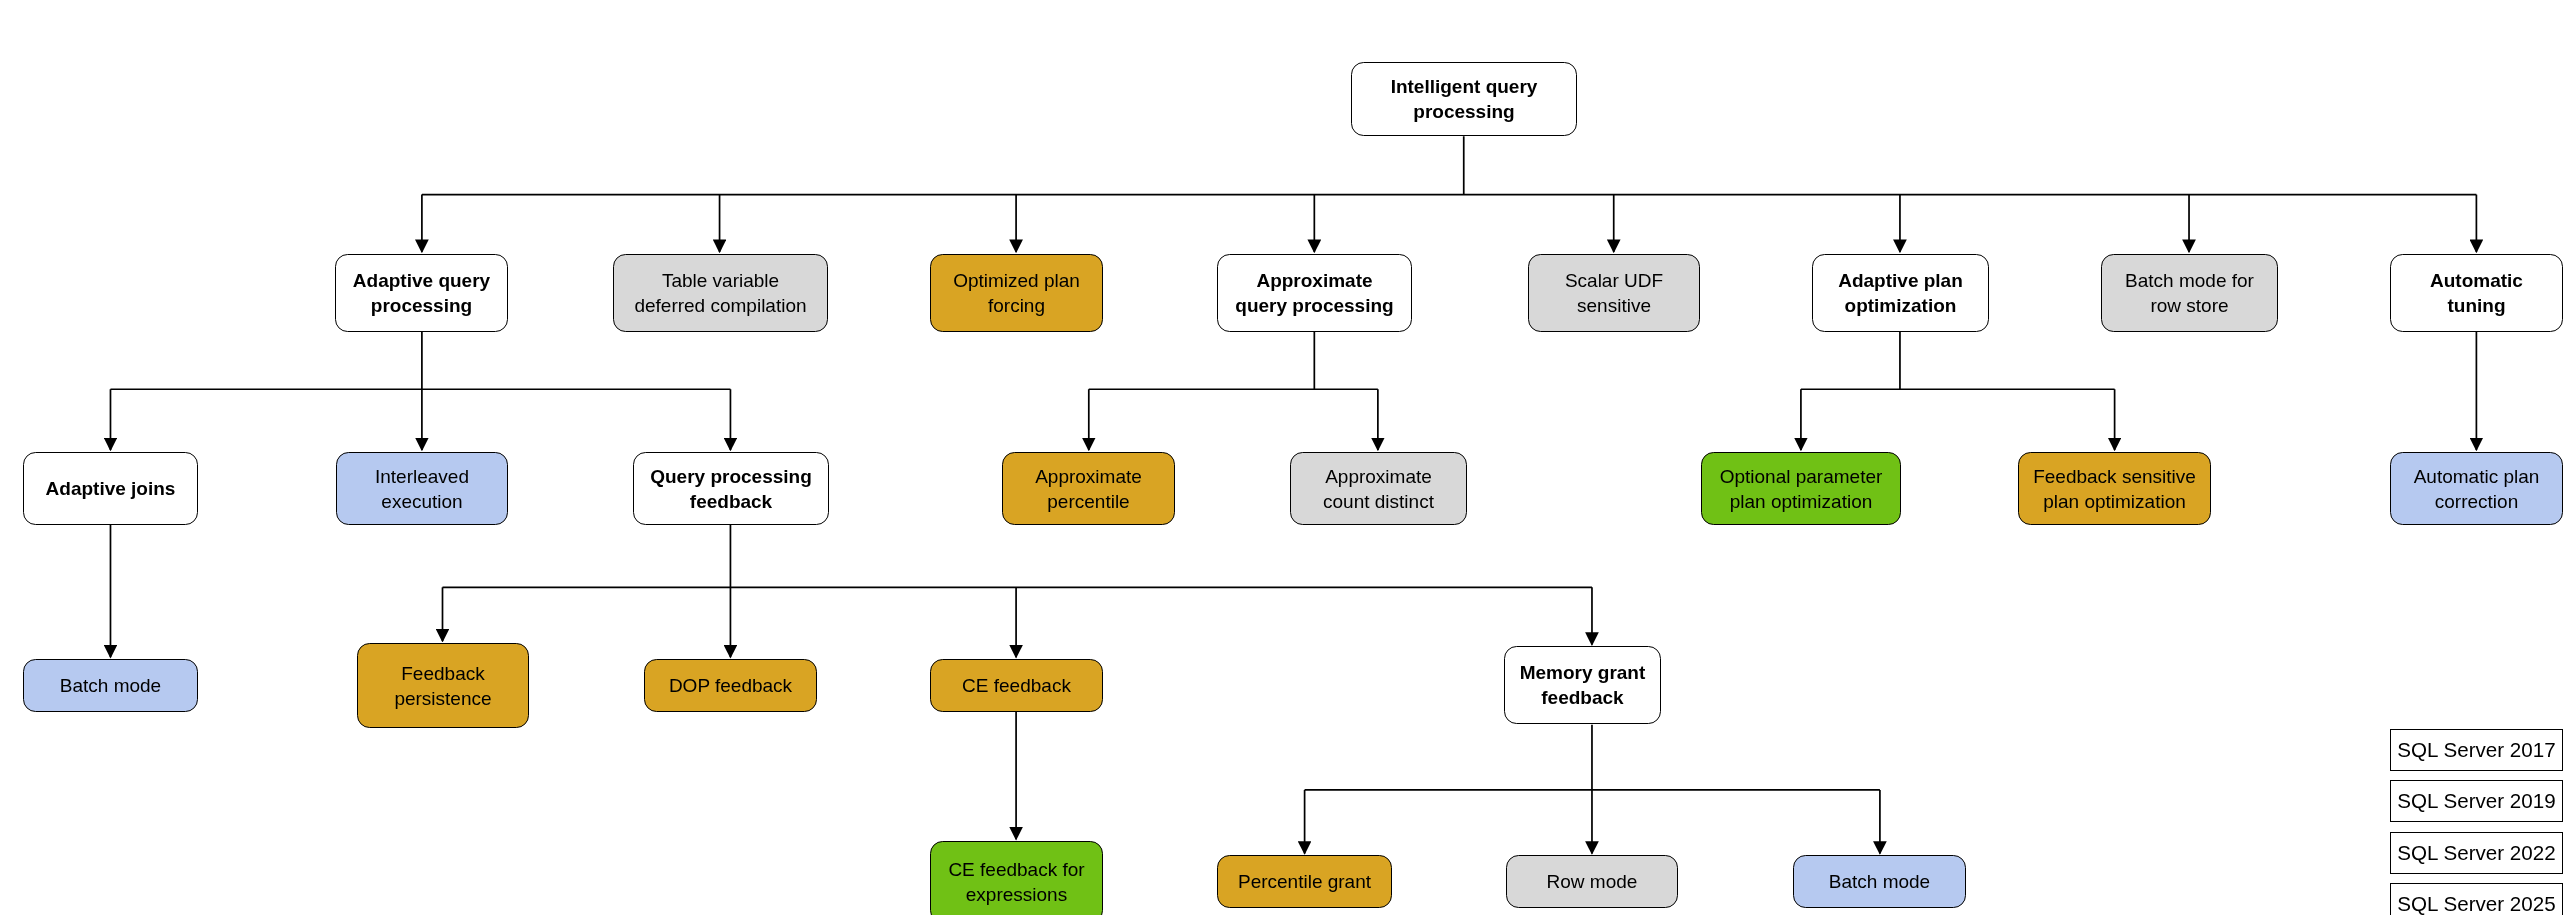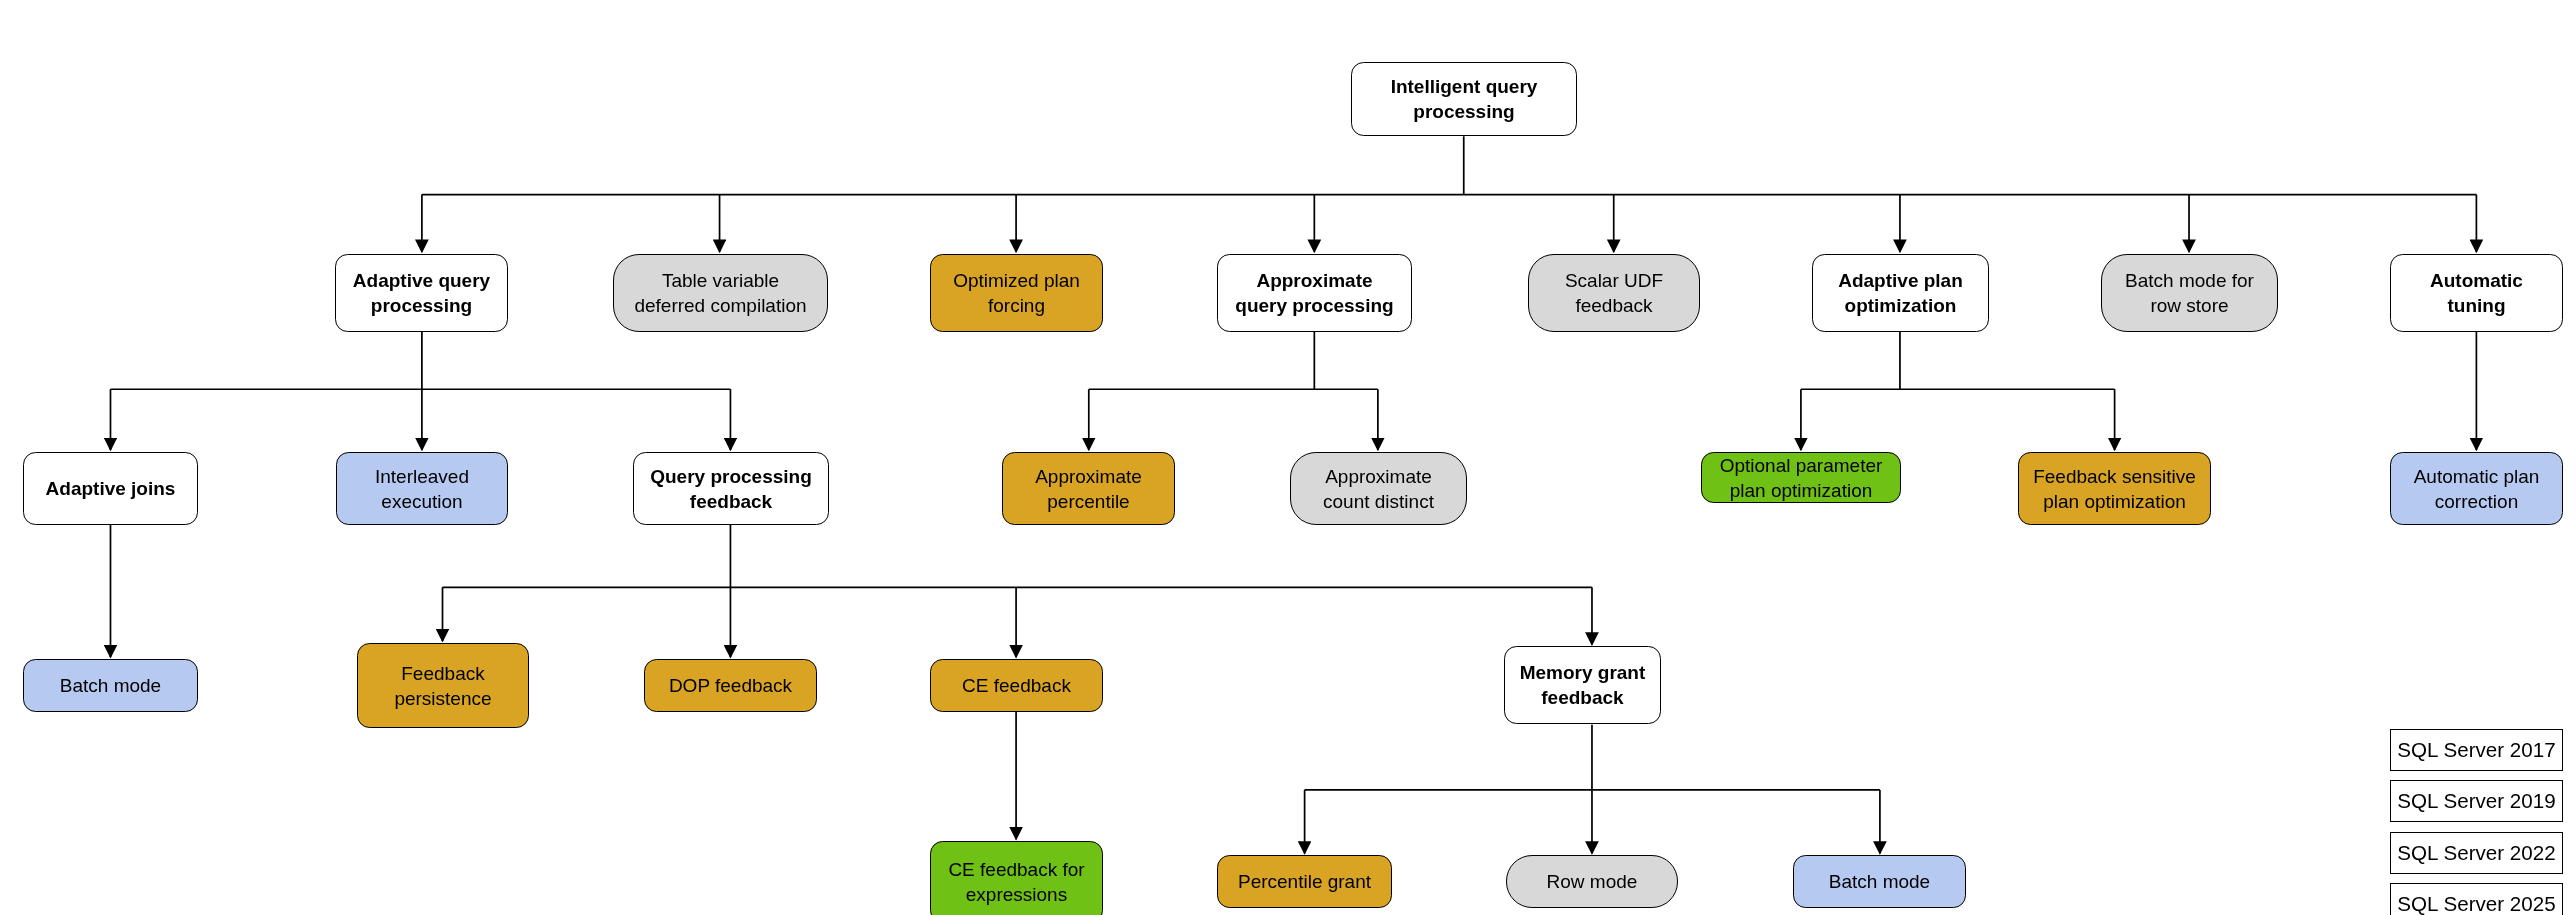--- a/index.html
+++ b/index.html
@@ -24,21 +24,21 @@
     line-height: 25px;
     display: flex;
     align-items: center;
     justify-content: center;
     text-align: center;
     padding: 2.3px 5.7px;
     white-space: pre-line;
   }
   .node[data-cat] { font-weight: 400; }
   [data-cat="SQL Server 2017"] { background: var(--sql2017, #b6c9f0); }
-  [data-cat="SQL Server 2019"] { background: var(--sql2019, #d8d8d8); border-radius: 26px; }
+  [data-cat="SQL Server 2019"] { background: var(--sql2019, #d8d8d8); }
   [data-cat="SQL Server 2022"] { background: var(--sql2022, #d9a423); }
   [data-cat="SQL Server 2025"] { background: var(--sql2025, #70c115); }
   .pill {
     position: absolute;
     box-sizing: border-box;
     left: 2390px;
     width: 173px;
     height: 42px;
     border: 1.7px solid #000000;
     border-radius: 0;
@@ -116,21 +116,21 @@
   <div class="node" style="left:613px;top:218px;width:215px;height:78px" data-cat="SQL Server 2019">Table variable
 deferred compilation</div>
 
   <div class="node" style="left:930px;top:218px;width:173px;height:78px" data-cat="SQL Server 2022">Optimized plan
 forcing</div>
 
   <div class="node" style="left:1217px;top:218px;width:195px;height:78px">Approximate
 query processing</div>
 
   <div class="node" style="left:1528px;top:218px;width:172px;height:78px" data-cat="SQL Server 2019">Scalar UDF
-feedback</div>
+sensitive</div>
 
   <div class="node" style="left:1812px;top:218px;width:177px;height:78px">Adaptive plan
 optimization</div>
 
   <div class="node" style="left:2101px;top:218px;width:177px;height:78px" data-cat="SQL Server 2019">Batch mode for
 row store</div>
 
   <div class="node" style="left:2390px;top:218px;width:173px;height:78px">Automatic
 tuning</div>
 
@@ -141,21 +141,21 @@
 
   <div class="node" style="left:633px;top:416px;width:196px;height:73px">Query processing
 feedback</div>
 
   <div class="node" style="left:1002px;top:416px;width:173px;height:73px" data-cat="SQL Server 2022">Approximate
 percentile</div>
 
   <div class="node" style="left:1290px;top:416px;width:177px;height:73px" data-cat="SQL Server 2019">Approximate
 count distinct</div>
 
-  <div class="node" style="left:1701px;top:416px;width:200px;height:51px" data-cat="SQL Server 2025">Optional parameter
+  <div class="node" style="left:1701px;top:416px;width:200px;height:73px" data-cat="SQL Server 2025">Optional parameter
 plan optimization</div>
 
   <div class="node" style="left:2018px;top:416px;width:193px;height:73px" data-cat="SQL Server 2022">Feedback sensitive
 plan optimization</div>
 
   <div class="node" style="left:2390px;top:416px;width:173px;height:73px" data-cat="SQL Server 2017">Automatic plan
 correction</div>
 
   <div class="node" style="left:23px;top:623px;width:175px;height:53px" data-cat="SQL Server 2017">Batch mode</div>
 

